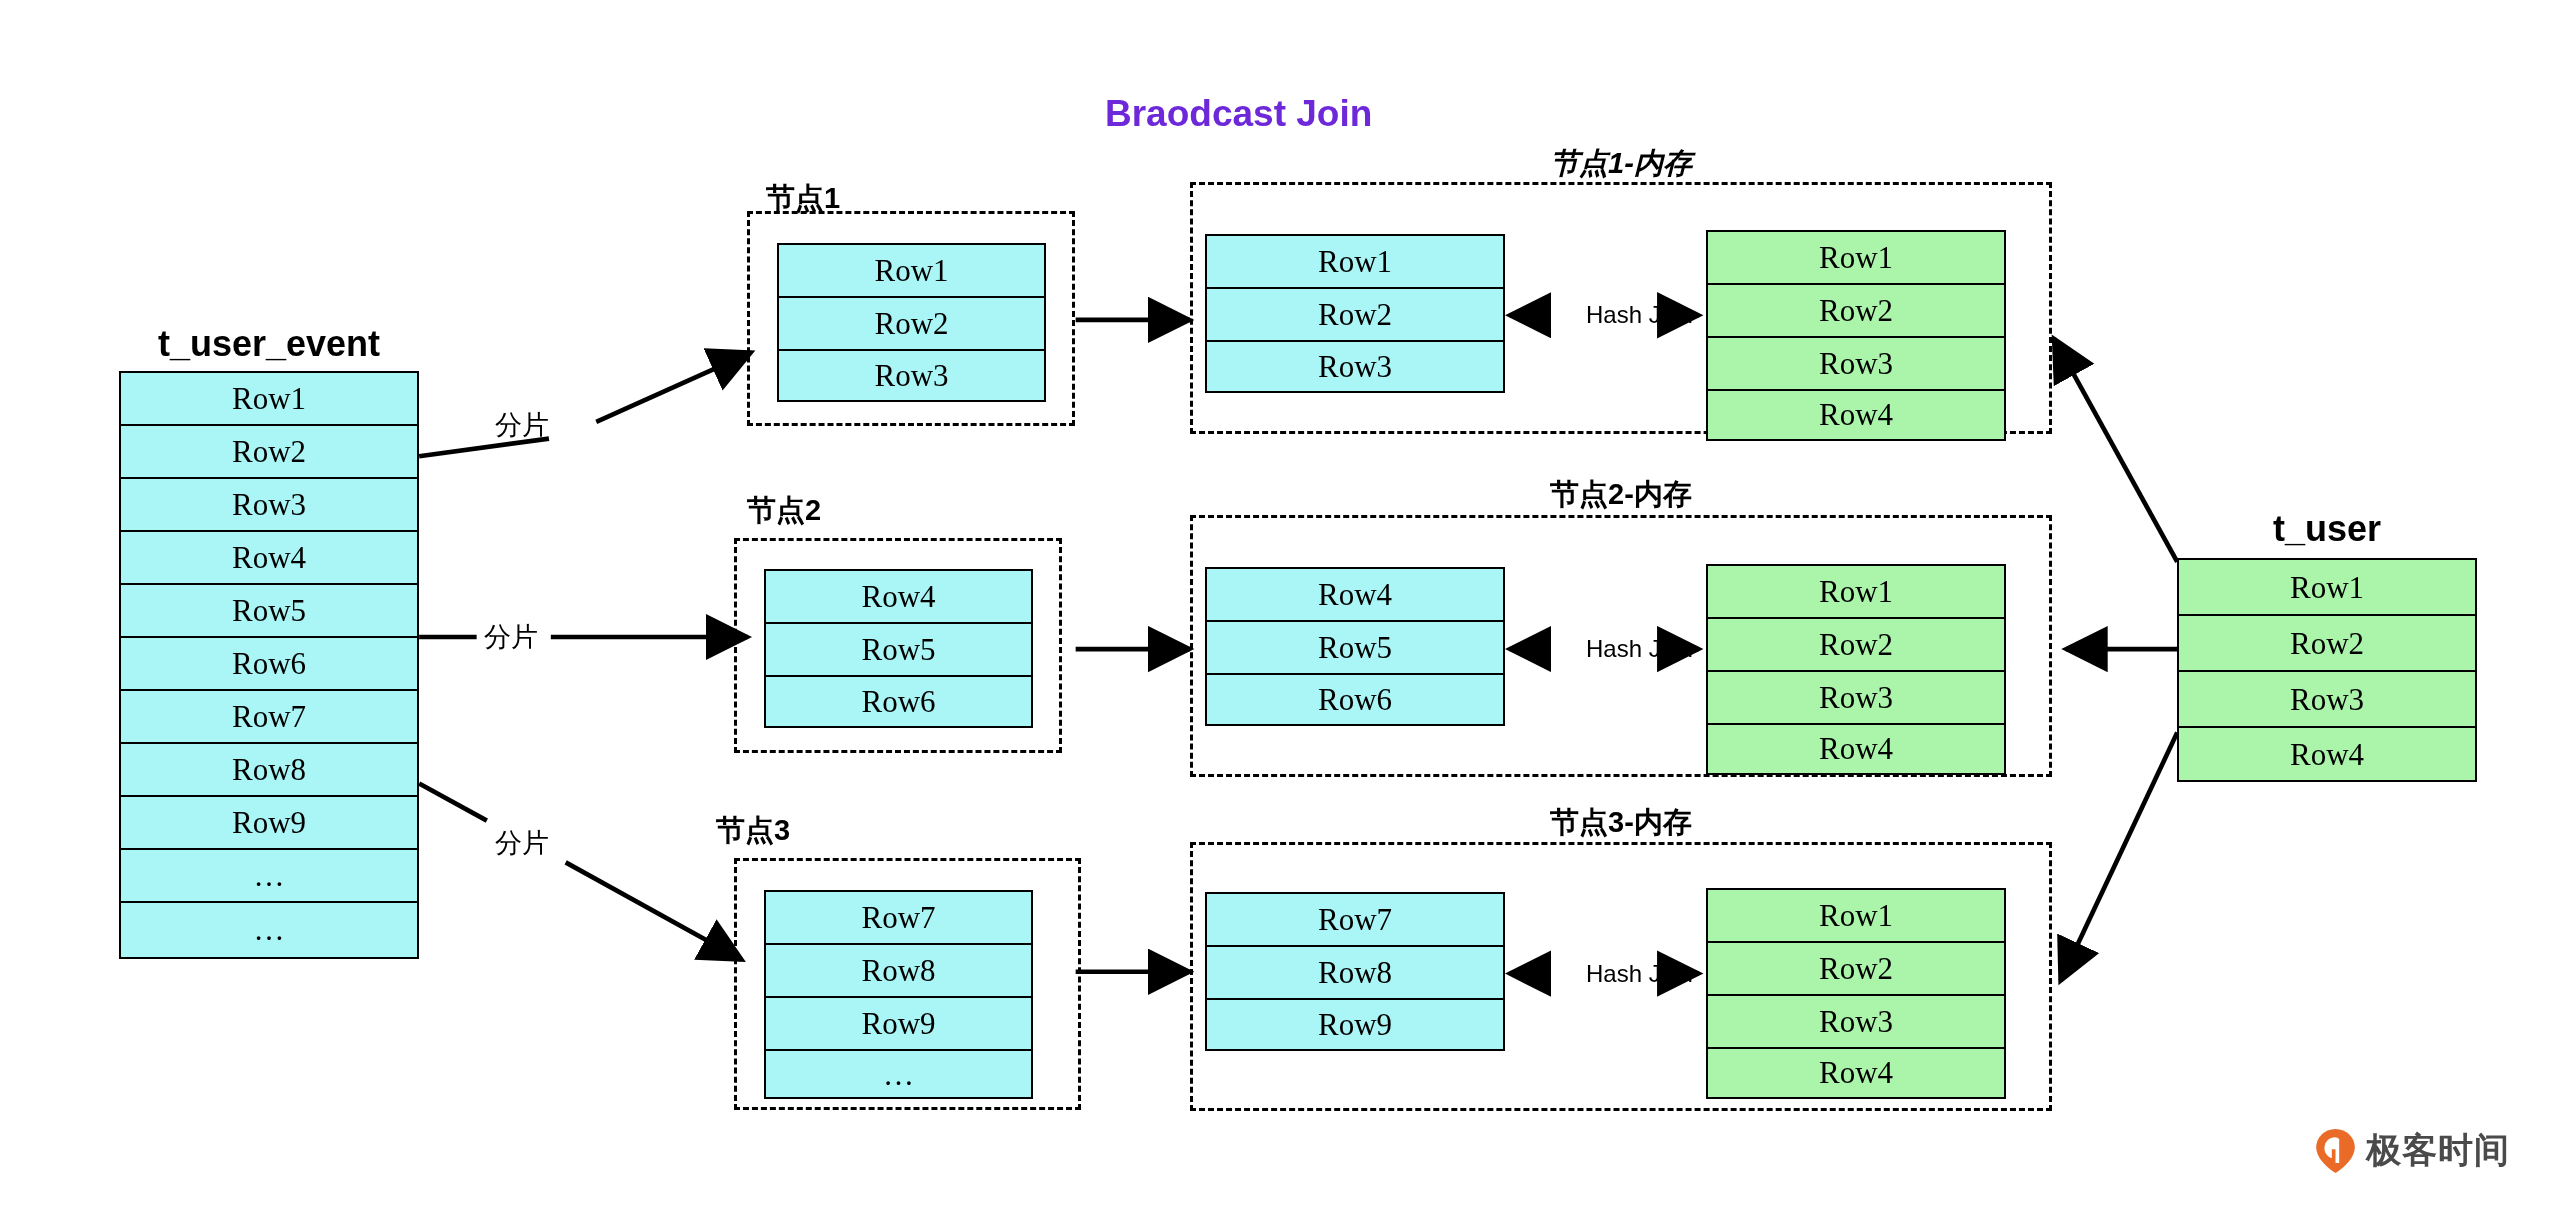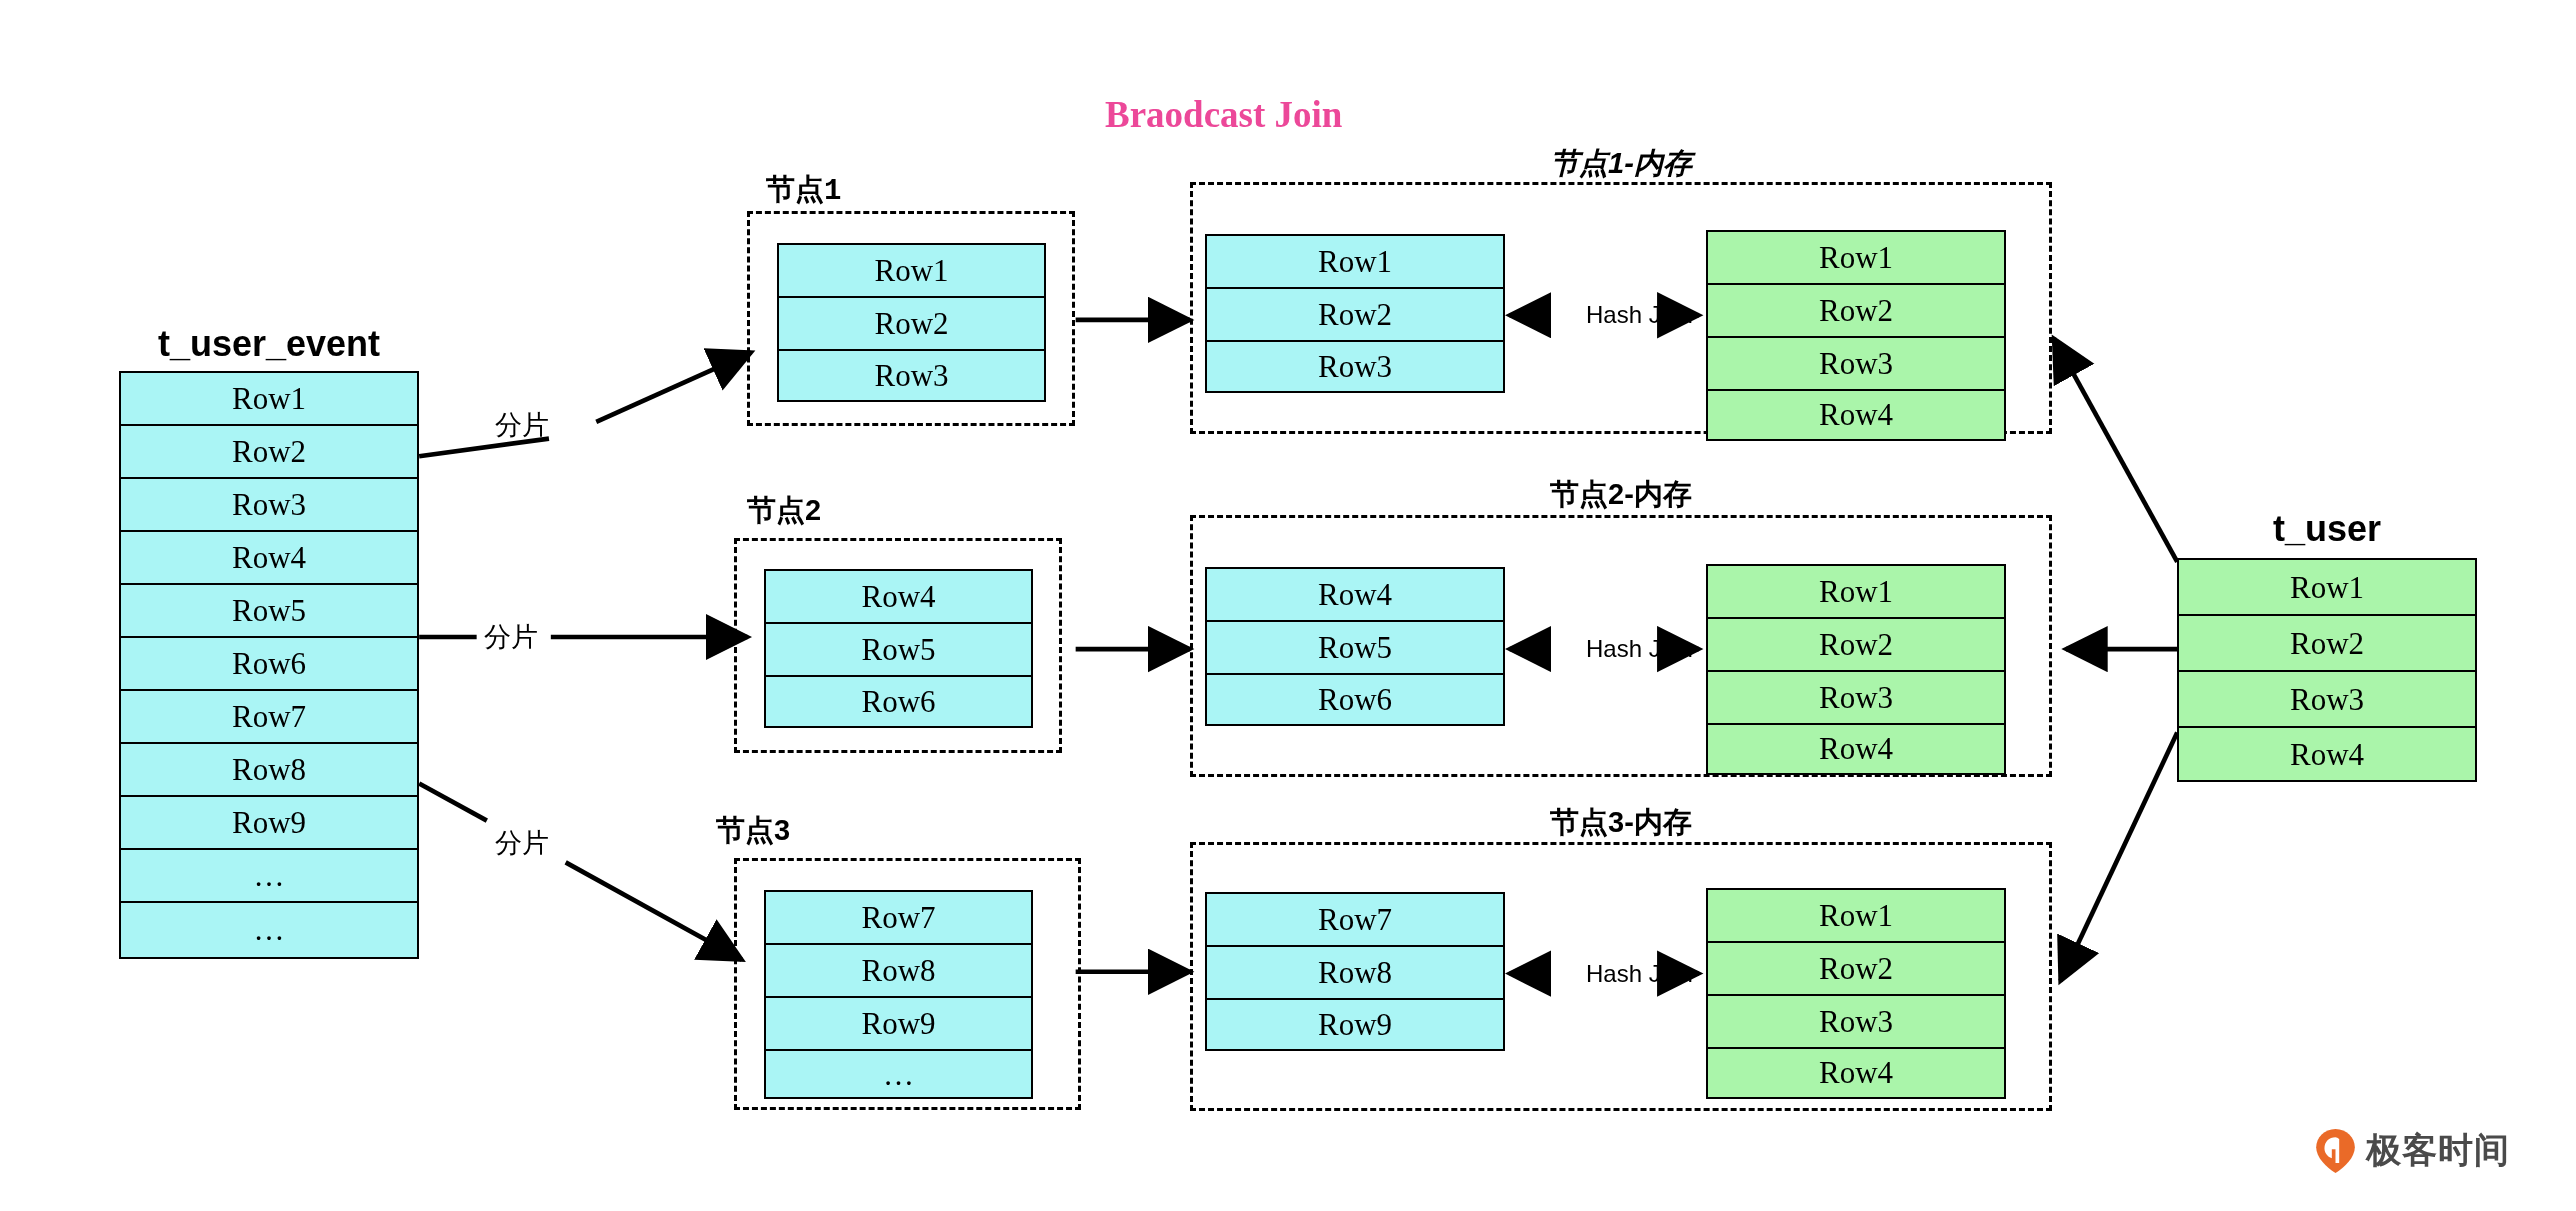--- a/index.html
+++ b/index.html
@@ -12,22 +12,22 @@
     width: 2576px;
     height: 1211px;
     background: #ffffff;
     overflow: hidden;
     font-family: "Liberation Sans", sans-serif;
   }
 
   
   .title {
     position: absolute;
-    color: #ec4899;
-    font-family: Liberation Serif, serif;
+    color: #6d28d9;
+    font-family: Liberation Sans, sans-serif;
     font-weight: bold;
     font-size: 37px;
     white-space: nowrap;
   }
   .cap {
     position: absolute;
     color: #000000;
     font-family: "Liberation Sans", sans-serif;
     font-weight: bold;
     font-size: 36px;
@@ -191,21 +191,21 @@
     <div class="cell" style="height:53px;">Row8</div>
     <div class="cell" style="height:53px;">Row9</div>
     <div class="cell" style="height:53px;">…</div>
     <div class="cell" style="height:52px;">…</div>
   </div>
 
   <div class="edge-label" style="left:495px; top:407px;">分片</div>
   <div class="edge-label" style="left:484px; top:619px;">分片</div>
   <div class="edge-label" style="left:495px; top:825px;">分片</div>
 
-  <div class="cap-cn" style="left:766px; top:170px;font-family:Liberation Mono, monospace;">节点1</div>
+  <div class="cap-cn" style="left:766px; top:179px;">节点1</div>
   <div class="dashbox" style="left:747px; top:211px; width:328px; height:215px;"></div>
   <div class="tbl cyan" style="left:777px; top:243px; width:269px; height:159px;">
     <div class="cell" style="height:53px;">Row1</div>
     <div class="cell" style="height:53px;">Row2</div>
     <div class="cell" style="height:48px;">Row3</div>
   </div>
 
   <div class="cap-cn" style="left:747px; top:491px;">节点2</div>
   <div class="dashbox" style="left:734px; top:538px; width:328px; height:215px;"></div>
   <div class="tbl cyan" style="left:764px; top:569px; width:269px; height:159px;">

